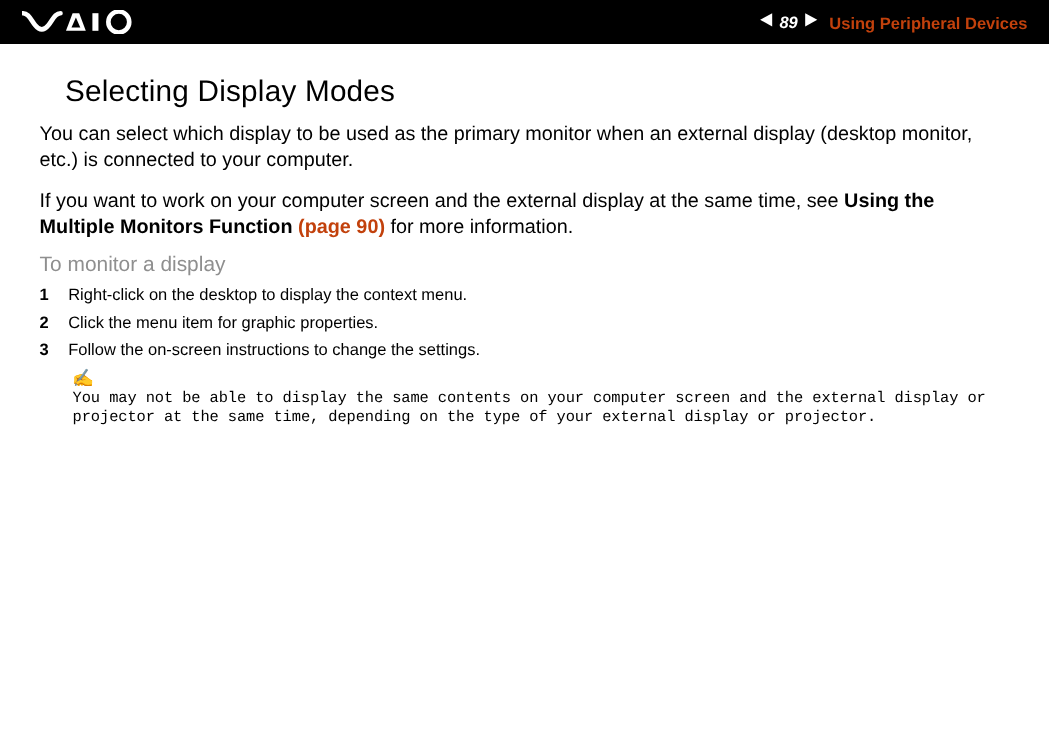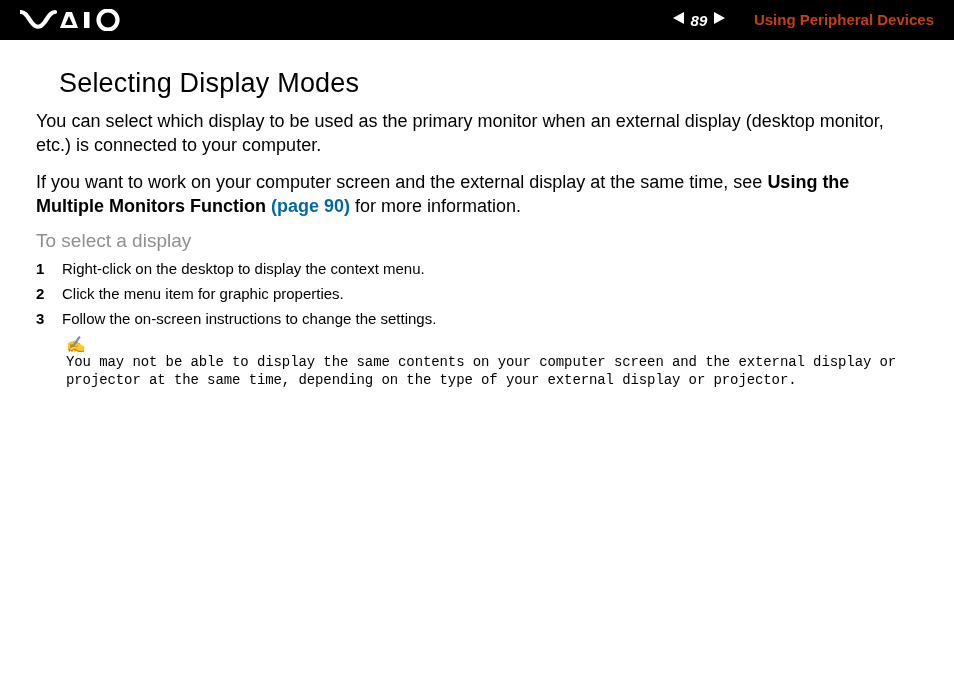--- a/index.html
+++ b/index.html
@@ -4,33 +4,33 @@
 <style>
   * { box-sizing: border-box; margin: 0; padding: 0; }
   html, body { width: 954px; height: 674px; font-family: Arial, Helvetica, sans-serif; background: #fff; }
   .header {
     width: 100%; height: 40px; background: #000;
     display: flex; align-items: center; justify-content: space-between;
     padding: 0 20px 0 20px;
   }
   .logo { color:#fff; }
   .logo svg { display:block; }
-  .header-right { display:flex; align-items:flex-start; gap:24px; }
+  .header-right { display:flex; align-items:flex-end; gap:6px; }
   .nav-group { display:flex; align-items:center; gap:2px; }
   .nav-tri { cursor:pointer; }
   .page-num { 
     color:#fff; font-weight:bold; font-style: italic; font-size:15px;
     text-align:center; min-width:22px;
   }
   .section-link { color:#c2410c; font-weight:bold; font-size:15px; margin-left:4px; }
   .content { padding: 28px 36px 0 36px; }
   h1 { font-size: 27px; font-weight: 400; color:#000; letter-spacing: 0.2px; margin-bottom: 10px; margin-left: 23px; }
   .para { font-size: 18px; line-height: 1.35; color:#000; margin-bottom: 12px; }
   .bold { font-weight: bold; }
-  .link { color: #0369a1; font-weight: bold; cursor: pointer; }
+  .link { color: #c2410c; font-weight: bold; cursor: pointer; }
   h2 { font-size: 19px; font-weight: 400; color:#8f8f8f; margin-top: 8px; margin-bottom: 8px; }
   ol { list-style: none; padding-left: 0; }
   ol li { display:flex; align-items: baseline; margin-bottom: 8px; font-size:15px; }
   ol li .num { font-weight: bold; width: 26px; flex-shrink:0; }
   .note-block { margin-top: 10px; padding-left: 30px; }
   .note-icon { color:#0a4bb3; font-size:16px; line-height:1; margin-bottom:0px; }
   .note-text { font-family: Liberation Mono, monospace; font-stretch: condensed; font-size: 14px; letter-spacing: -0.1px; color:#000; line-height:1.3; margin-bottom: 14px; }
 </style>
 </head>
 <body>
@@ -65,21 +65,21 @@
 
 <div class="content">
   <h1>Selecting Display Modes</h1>
 
   <p class="para">You can select which display to be used as the primary monitor when an external display (desktop monitor, etc.) is connected to your computer.</p>
 
   <p class="para">
     <span>If you want to work on your computer screen and the external display at the same time, see </span><span class="bold">Using the Multiple Monitors Function </span><span class="link">(page 90)</span><span> for more information.</span>
   </p>
 
-  <h2>To select a display</h2>
+  <h2>To monitor a display</h2>
 
   <ol>
     <li>
       <span class="num">1</span>
       <span>Right-click on the desktop to display the context menu.</span>
     </li>
     <li>
       <span class="num">2</span>
       <span>Click the menu item for graphic properties.</span>
     </li>

